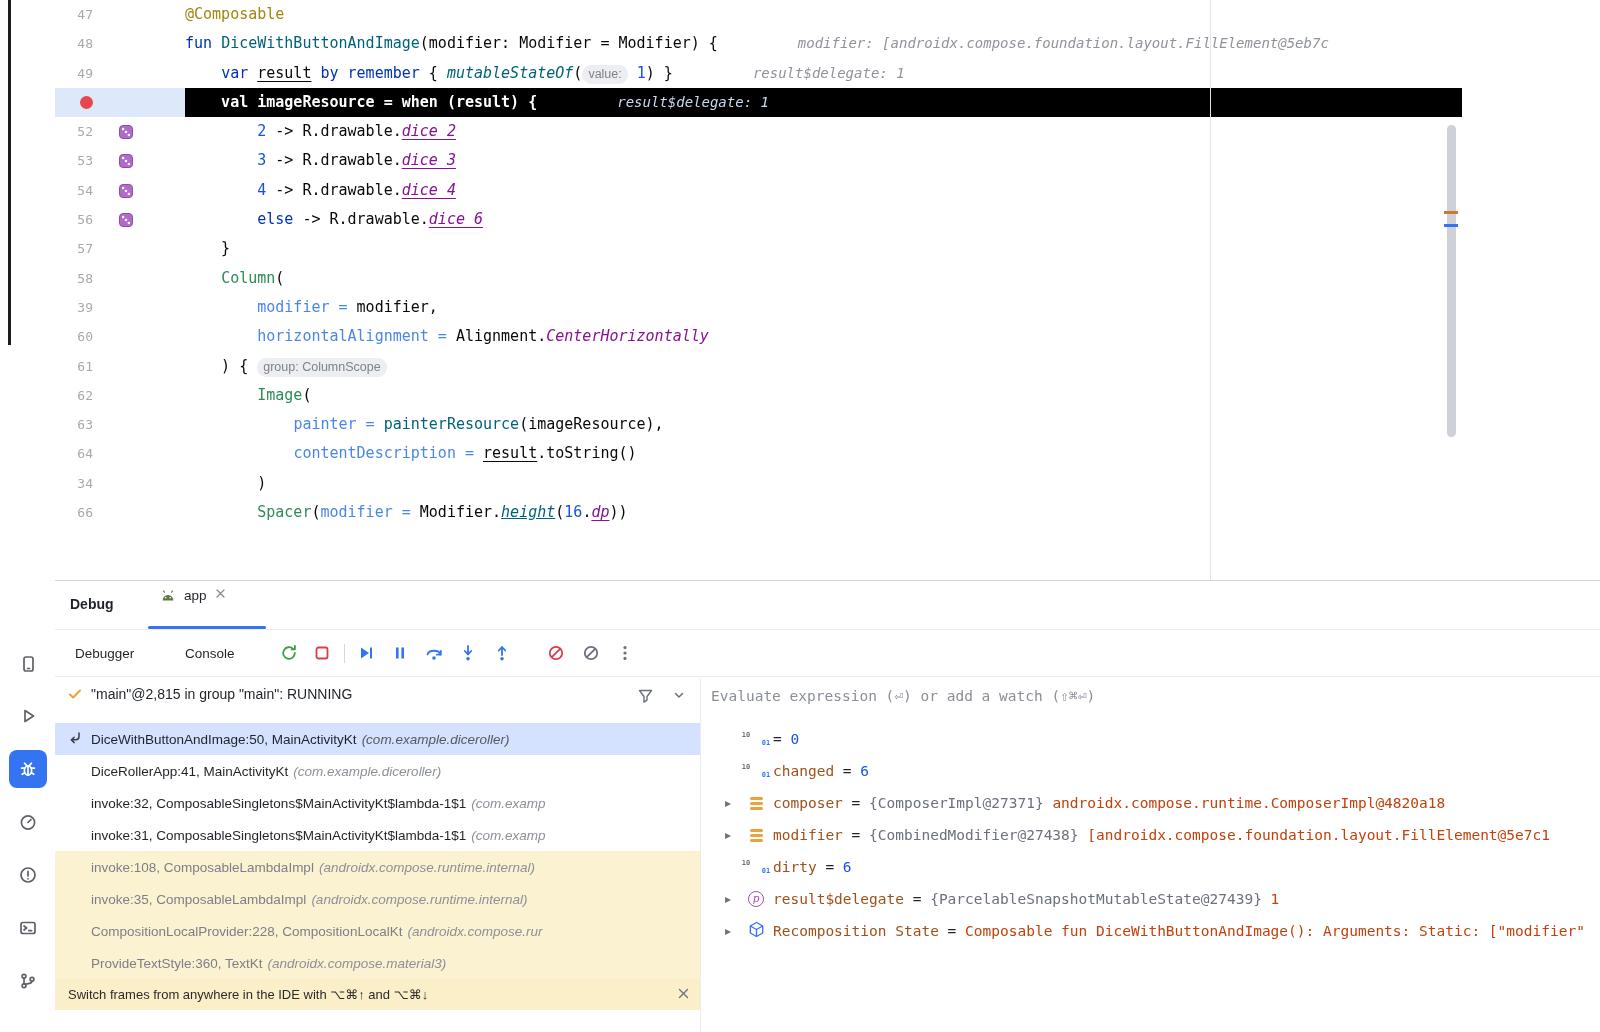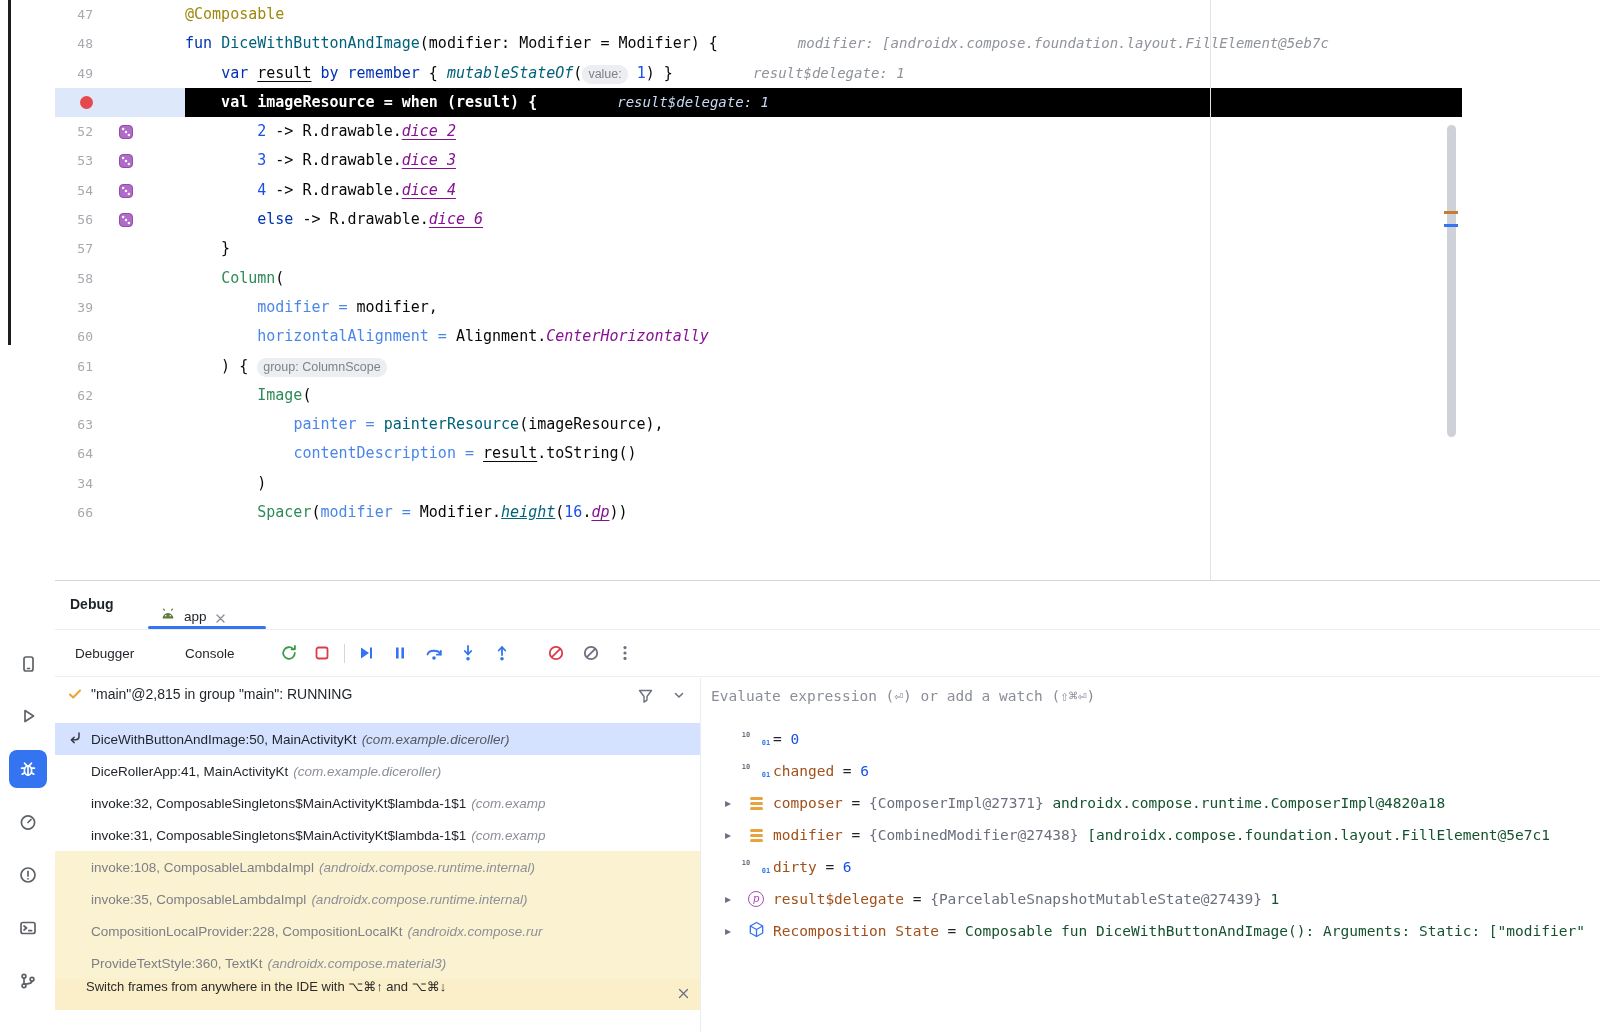--- a/index.html
+++ b/index.html
@@ -36,21 +36,21 @@
   #margin-guide{position:absolute;left:1155px;top:0;width:1px;height:580px;background:#E3E3E3;z-index:3}
   #editor-scrollbar{position:absolute;left:1386px;top:0;width:20px;height:580px}
   .sb-thumb{position:absolute;left:6px;top:125px;width:9px;height:312px;border-radius:4.5px;background:#AEB3BC;opacity:.6}
   .sb-mark1{position:absolute;left:3px;top:211px;width:14px;height:3px;background:#C77D2E}
   .sb-mark2{position:absolute;left:3px;top:224px;width:14px;height:3px;background:#3574F0}
 
   
   #debug{position:absolute;left:55px;top:580px;width:1545px;height:452px;border-top:1px solid #D4D6DB;background:#fff}
   .dhead{position:relative;height:49px;border-bottom:1px solid #EBECF0}
   .dtitle{position:absolute;left:15px;top:15px;font-size:14px;font-weight:bold}
-  .apptab{position:absolute;left:93px;top:7px;height:36px;width:118px;display:flex;align-items:flex-end;gap:8px;padding:0 12px}
+  .apptab{position:absolute;left:93px;top:7px;height:36px;width:118px;display:flex;align-items:flex-start;gap:8px;padding:0 12px}
   .apptab .tlabel{font-size:13.5px}
   .tclose{display:flex;align-items:center}
   .tabline{position:absolute;left:93px;bottom:0;width:118px;height:3px;background:#3574F0;border-radius:2px}
 
   .dtoolbar{position:relative;height:47px;border-bottom:1px solid #EBECF0}
   .vtab{position:absolute;top:0;height:47px;display:flex;align-items:center;font-size:13.5px}
   #tab-debugger{left:20px}#tab-console{left:130px}
   .tbtn{position:absolute;top:12px;width:22px;height:22px;display:flex;align-items:center;justify-content:center;border-radius:4px}
   .tsep{position:absolute;top:14px;width:1px;height:19px;background:#D4D6DB}
 
@@ -65,30 +65,30 @@
   .tchev{position:absolute;left:612px;top:5px;width:24px;height:24px;display:flex;align-items:center;justify-content:center}
   #frames{position:absolute;top:45px;left:0;right:0}
   .frame{height:32px;display:flex;align-items:center;padding-left:36px;font-size:13.5px;white-space:nowrap;overflow:hidden;position:relative}
   .frame .ficon{position:absolute;left:12px;top:7px}
   .fname{color:#1F2328}
   .fpkg{font-style:italic;color:#8C9097;margin-left:5px}
   .frame.sel{background:#D4E2FF}
   .frame.sel .fpkg{color:#55585E}
   .frame.lib{background:#FBF2D2}
   .frame.lib .fname{color:#7C7F85}
-  .framesfooter{position:absolute;left:0;bottom:22px;width:645px;height:31px;background:#FBEFC9;display:flex;align-items:flex-start;padding:0 31px;font-size:13px;color:#2B2B2B}
+  .framesfooter{position:absolute;left:0;bottom:22px;width:645px;height:31px;background:#FBEFC9;display:flex;align-items:center;padding:0 13px;font-size:13px;color:#2B2B2B}
   .ffclose{position:absolute;right:10px;top:8px}
 
   .rpanel{position:absolute;left:646px;top:0;right:0;bottom:0;overflow:hidden}
   .evalbar{height:35px;display:flex;align-items:center;padding-left:10px;font-family:"DejaVu Sans Mono","DejaVu Sans",monospace;font-size:14.5px;color:#8A8E98}
   #vars{position:absolute;top:45px;left:0;right:0}
   .vrow{height:32px;position:relative;display:flex;align-items:center;padding-left:72px;font-family:"DejaVu Sans Mono",monospace;font-size:14.5px;white-space:pre;overflow:hidden}
   .vchev{position:absolute;left:24px;top:9px;color:#6C707E;font-size:12px;font-family:"DejaVu Sans",sans-serif}
   .vic{position:absolute;left:46px;top:7px;width:18px;height:18px;display:flex;align-items:center;justify-content:center}
-  .vn{color:#A0501A}.veq{color:#1F2328}.vref{color:#6C707E}.vval{color:#14532d}.vnum{color:#1750EB}
+  .vn{color:#A0501A}.veq{color:#1F2328}.vref{color:#6C707E}.vval{color:#c2410c}.vnum{color:#1750EB}
   .prim{display:flex;flex-direction:column;gap:1px;font-family:"DejaVu Sans Mono",monospace;font-size:7px;font-weight:bold;line-height:7px;color:#6C707E}
   .prim .p2{margin-left:20px;color:#3574F0}
   .obars{display:flex;flex-direction:column;gap:2px}
   .obars i{display:block;width:13px;height:3px;border-radius:1.5px;background:#E8A33D}
   .pcirc{width:16px;height:16px;border:1.4px solid #A64FB5;border-radius:50%;color:#A64FB5;font-size:10.5px;font-style:italic;line-height:13px;text-align:center;font-family:"DejaVu Serif",serif}
 </style>
 </head>
 <body>
 
 <div id="activity-bar">

